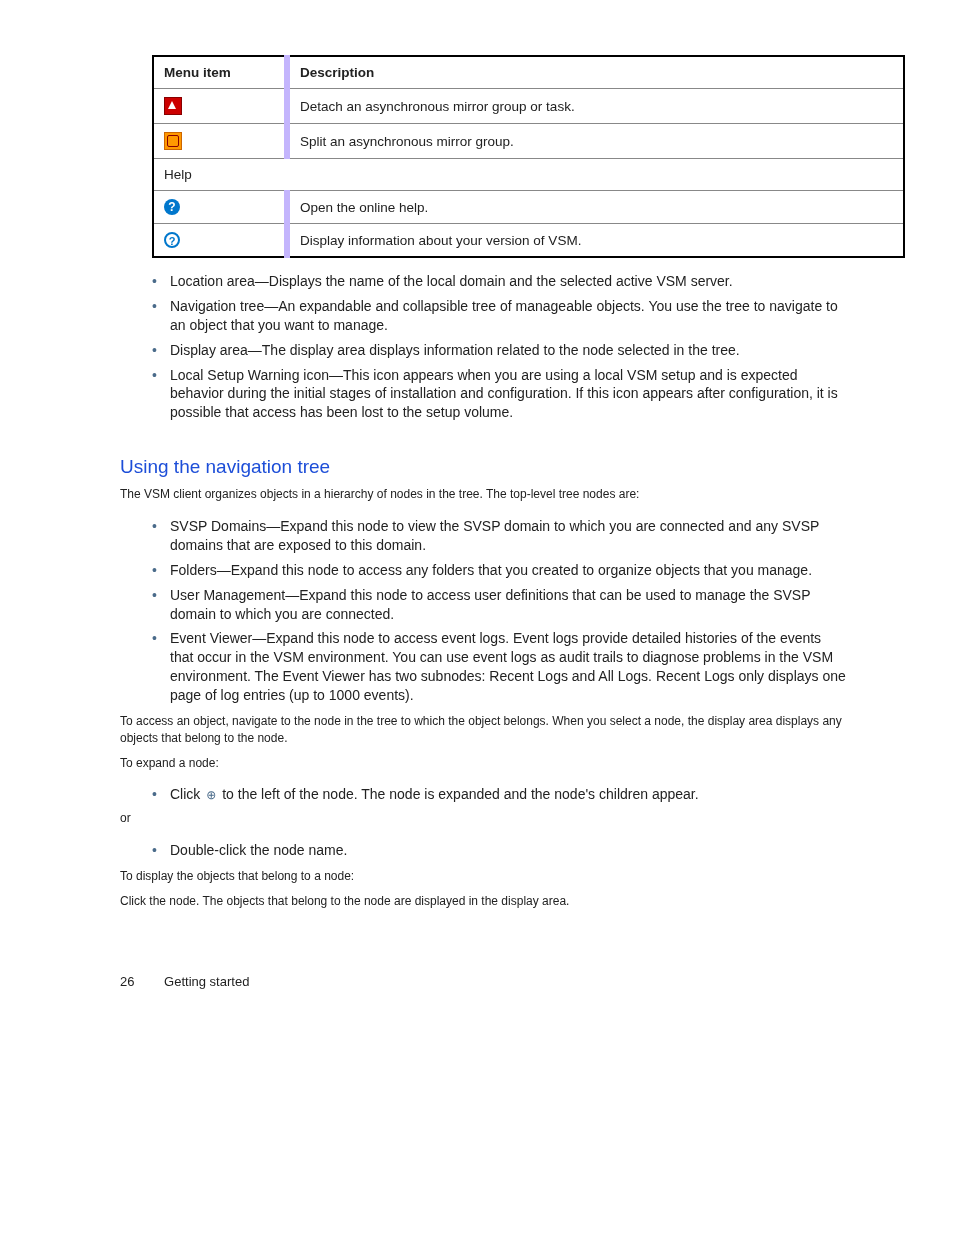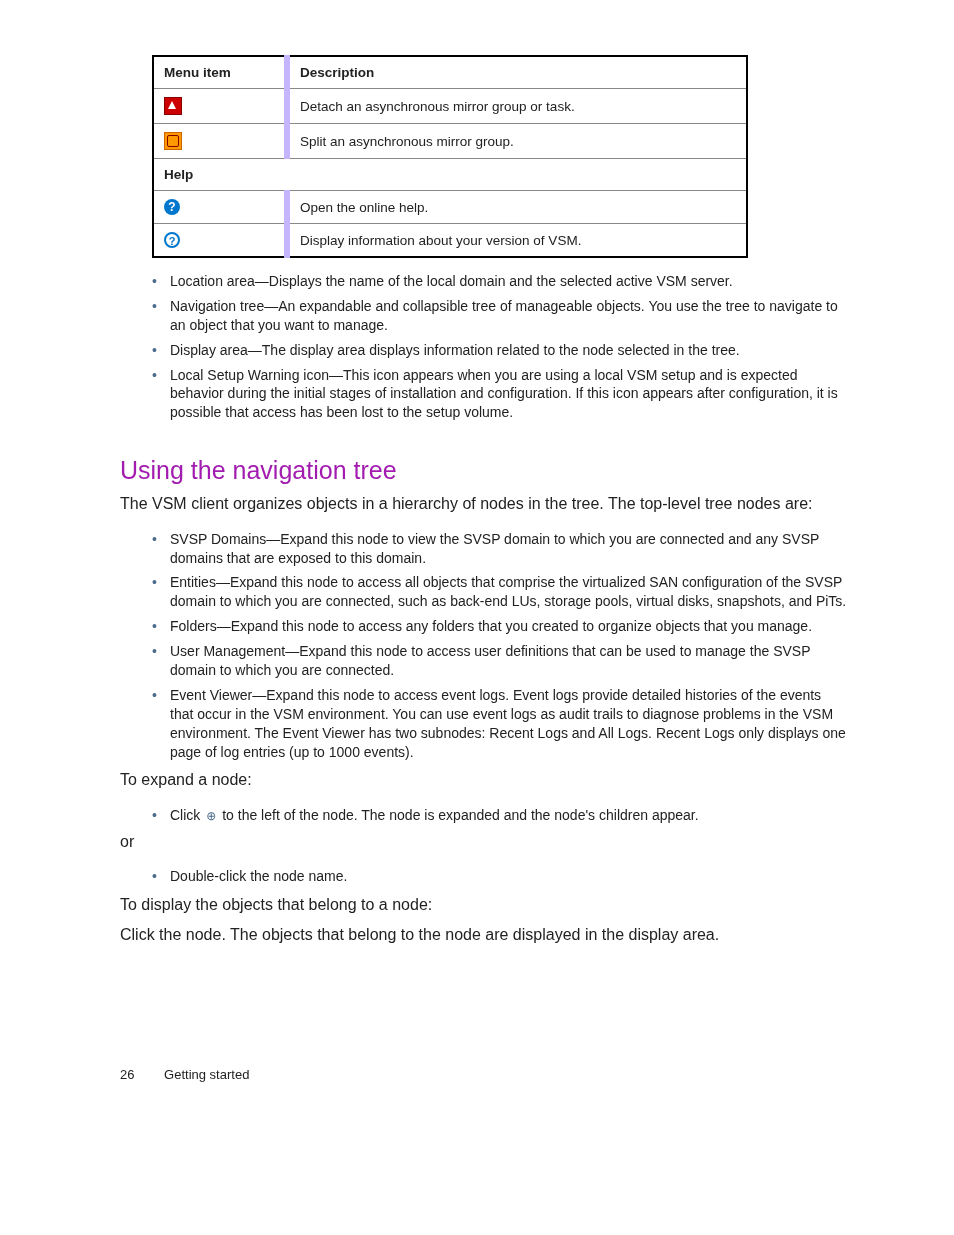--- a/index.html
+++ b/index.html
@@ -9,40 +9,40 @@
     font-family: Arial, Helvetica, sans-serif;
     font-size: 14px;
     color: #222;
     width: 954px;
   }
   .page {
     padding: 55px 106px 40px 120px;
     box-sizing: border-box;
   }
   table.menu-table {
-    width: 596px;
+    width: 753px;
     margin-left: 32px;
     border-collapse: collapse;
     border-top: 2px solid #000;
     border-bottom: 2px solid #000;
   }
   table.menu-table td, table.menu-table th {
     border-left: 6px solid #c4b5fd;
     border-top: 1px solid #888;
     padding: 8px 10px;
     text-align: left;
     vertical-align: middle;
     font-size: 13.5px;
   }
   table.menu-table tr td:first-child, table.menu-table tr th:first-child { border-left: 2px solid #000; }
   table.menu-table tr td:last-child, table.menu-table tr th:last-child { border-right: 2px solid #000; }
   table.menu-table tr:first-child th { border-top: none; }
   table.menu-table th { font-weight: bold; }
   .col-icon { width: 110px; }
-  .section-row td { font-weight: bold; }
+  .section-row td { font-weight: normal; }
   .icon-box { display:inline-block; width:16px; height:16px; vertical-align:middle; }
   .icon-red { background:#c00; border:1px solid #800; position:relative; }
   .icon-red::after { content:""; position:absolute; left:3px; top:3px; width:8px; height:8px; background:#fff; clip-path: polygon(50% 0,100% 100%,0 100%);}
   .icon-orange { background:#f90; border:1px solid #c60; position:relative; }
   .icon-orange::after { content:""; position:absolute; left:2px; top:2px; width:10px; height:10px; border:1px solid #800; border-radius:2px;}
   .icon-help1 { width:16px;height:16px;border-radius:50%; background:#0077cc; color:#fff; text-align:center; font-weight:bold; font-size:12px; line-height:16px; display:inline-block;}
   .icon-help1::before { content:"?"; }
   .icon-help2 { width:16px;height:16px;border-radius:50%; background:#fff; border:2px solid #0077cc; color:#0077cc; text-align:center; font-weight:bold; font-size:11px; line-height:14px; display:inline-block; box-sizing:border-box;}
   .icon-help2::before { content:"?"; }
 
@@ -63,34 +63,34 @@
     position: absolute;
     left: 0;
     top: 0;
     color: #4a6b8a;
     font-size: 14px;
   }
 
   h2.section-heading {
     font-family: Arial, Helvetica, sans-serif;
     font-weight: normal;
-    color: #a21caf;
-    font-size: 25px;
+    color: #1d4ed8;
+    font-size: 19px;
     margin: 34px 0 8px 0;
   }
   p.body {
     margin: 8px 0 0 0;
     line-height: 1.4;
-    font-size: 16px;
+    font-size: 12px;
   }
   p.or { margin: 2px 0 4px 0; }
   .expand-glyph { color:#4a6b8a; font-size:12px; padding:0 2px;}
   .footer {
     position: relative;
-    margin-top: 120px;
+    margin-top: 64px;
     font-size: 13px;
   }
   .footer .pg { display:inline-block; margin-right:26px;}
 </style>
 </head>
 <body>
 
 <div class="page">
 
   <table class="menu-table">
@@ -127,26 +127,26 @@
     <li>Display area—The display area displays information related to the node selected in the tree.</li>
     <li>Local Setup Warning icon—This icon appears when you are using a local VSM setup and is expected behavior during the initial stages of installation and configuration. If this icon appears after configuration, it is possible that access has been lost to the setup volume.</li>
   </ul>
 
   <h2 class="section-heading">Using the navigation tree</h2>
 
   <p class="body">The VSM client organizes objects in a hierarchy of nodes in the tree. The top-level tree nodes are:</p>
 
   <ul class="bullets">
     <li>SVSP Domains—Expand this node to view the SVSP domain to which you are connected and any SVSP domains that are exposed to this domain.</li>
-    <li>Entities—Expand this node to access all objects that comprise the virtualized SAN configuration of the SVSP domain to which you are connected, such as back-end LUs, storage pools, virtual disks, snapshots, and PiTs.</li>
     <li>Folders—Expand this node to access any folders that you created to organize objects that you manage.</li>
     <li>User Management—Expand this node to access user definitions that can be used to manage the SVSP domain to which you are connected.</li>
     <li>Event Viewer—Expand this node to access event logs. Event logs provide detailed histories of the events that occur in the VSM environment. You can use event logs as audit trails to diagnose problems in the VSM environment. The Event Viewer has two subnodes: Recent Logs and All Logs. Recent Logs only displays one page of log entries (up to 1000 events).</li>
   </ul>
 
+  <p class="body">To access an object, navigate to the node in the tree to which the object belongs. When you select a node, the display area displays any objects that belong to the node.</p>
 
   <p class="body">To expand a node:</p>
 
   <ul class="bullets">
     <li>
       <span>Click </span><span class="expand-glyph">⊕</span><span> to the left of the node. The node is expanded and the node's children appear.</span>
     </li>
   </ul>
 
   <p class="body or">or</p>

